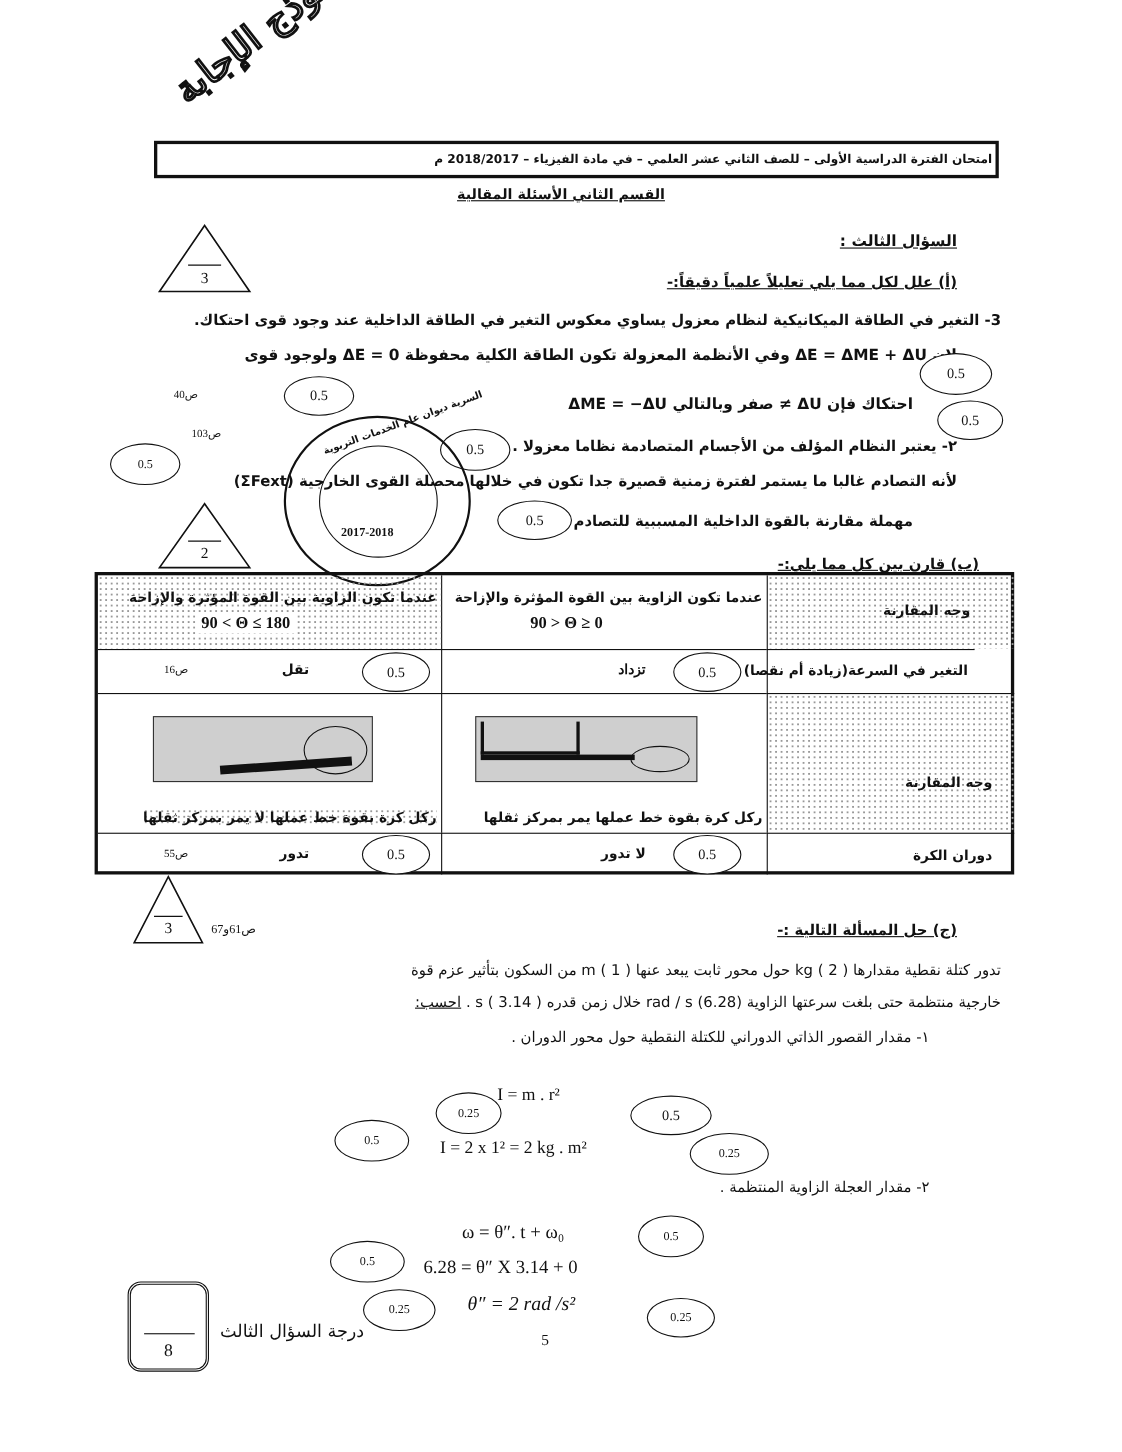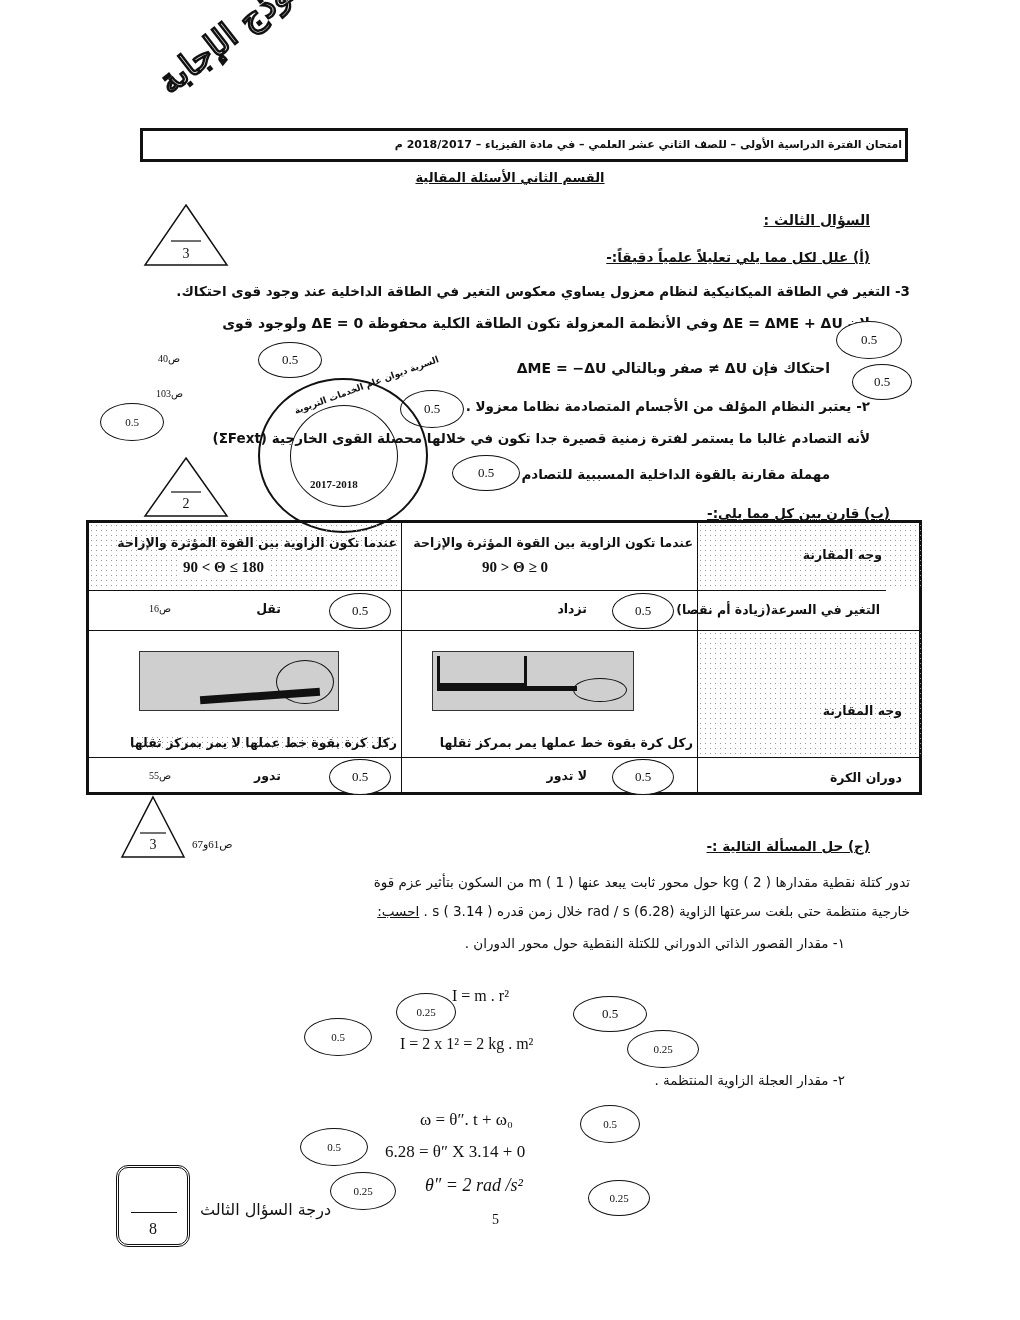--- a/index.html
+++ b/index.html
@@ -67,21 +67,21 @@
 <div class="abs ar q-line" style="right:190px; top:360px; font-size:14px;">احتكاك فإن ΔU ≠ صفر وبالتالي ΔME = −ΔU</div>
 <div class="abs ref" style="left:158px; top:353px;">ص40</div>
 
 <div class="abs callout" style="left:836px; top:321px; width:64px; height:36px;">0.5</div>
 <div class="abs callout" style="left:852px; top:364px; width:58px; height:34px;">0.5</div>
 <div class="abs callout" style="left:258px; top:342px; width:62px; height:34px;">0.5</div>
 
 <div class="abs ar q-line" style="right:150px; top:398px;">٢- يعتبر النظام المؤلف من الأجسام المتصادمة نظاما معزولا .</div>
 <div class="abs ar q-line" style="right:150px; top:430px;">لأنه التصادم غالبا ما يستمر لفترة زمنية قصيرة جدا تكون في خلالها محصلة القوى الخارجية (ΣFext)</div>
 <div class="abs ar q-line" style="right:190px; top:466px;">مهملة مقارنة بالقوة الداخلية المسببية للتصادم</div>
-<div class="abs ref" style="left:156px; top:388px;text-align:right;">ص103</div>
+<div class="abs ref" style="left:174px; top:388px;text-align:right;">ص103</div>
 
 <div class="abs callout sm" style="left:100px; top:403px; width:62px; height:36px;">0.5</div>
 <div class="abs callout" style="left:400px; top:390px; width:62px; height:36px;">0.5</div>
 <div class="abs callout" style="left:452px; top:455px; width:66px; height:34px;">0.5</div>
 
 <div class="abs stamp"></div>
 <div class="abs stamp-inner"></div>
 <div class="abs ar" style="left:290px; top:380px; font-size:9px; transform:rotate(-20deg);">السرية ديوان عام الخدمات التربوية</div>
 <div class="abs serif" style="left:310px; top:478px; font-size:11px; font-weight:bold;">2017-2018</div>
 
@@ -106,21 +106,21 @@
   </div>
   <div class="cell noise" style="left:0; top:0; width:312px; height:67px; border-top:none; border-left:none;">
     <div class="abs ar cell-text" style="right:4px; top:8px; width:300px; white-space:normal; line-height:24px;">عندما تكون الزاوية بين القوة المؤثرة والإزاحة</div>
     <div class="abs serif" style="left:90px; top:36px; font-size:15px; font-weight:bold; background:#fff; padding:0 4px;">90 &lt; Θ ≤ 180</div>
   </div>
 
   <div class="cell" style="left:608px; top:67px; width:189px; height:40px;">
     <div class="abs ar cell-text" style="right:6px; top:11px;">التغير في السرعة(زيادة أم نقصا)</div>
   </div>
   <div class="cell" style="left:312px; top:67px; width:296px; height:40px;">
-    <div class="abs ar cell-text" style="right:110px; top:10px;">تزداد</div>
+    <div class="abs ar cell-text" style="right:110px; top:10px;font-family:Liberation Serif, serif;">تزداد</div>
     <div class="abs callout" style="left:210px; top:2px; width:60px; height:34px;">0.5</div>
   </div>
   <div class="cell" style="left:0; top:67px; width:312px; height:40px; border-left:none;">
     <div class="abs ar cell-text" style="right:120px; top:10px;">تقل</div>
     <div class="abs ref" style="left:60px; top:12px;">ص16</div>
     <div class="abs callout" style="left:240px; top:2px; width:60px; height:34px;">0.5</div>
   </div>
 
   <div class="cell noise" style="left:608px; top:107px; width:225px; height:127px;">
     <div class="abs ar cell-text" style="right:20px; top:72px;">وجه المقارنة</div>

